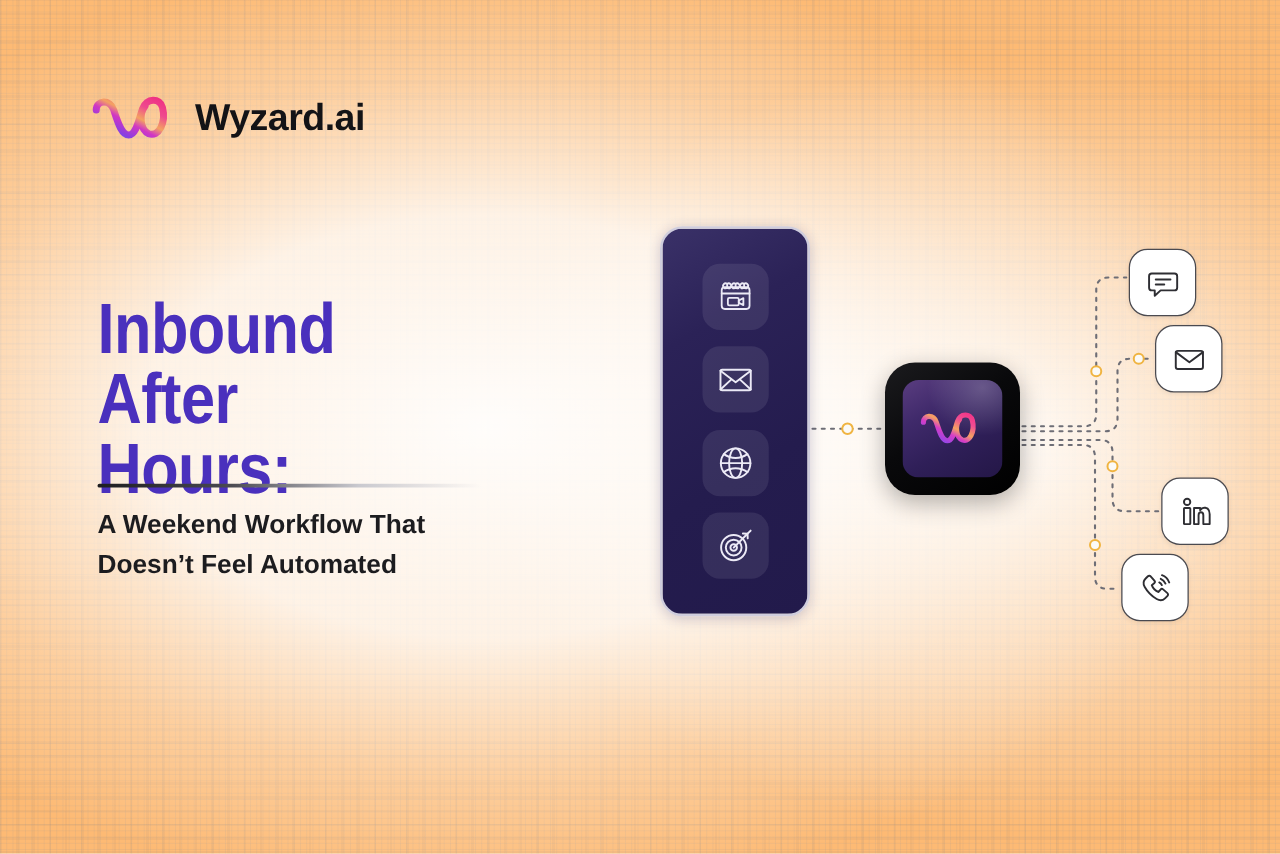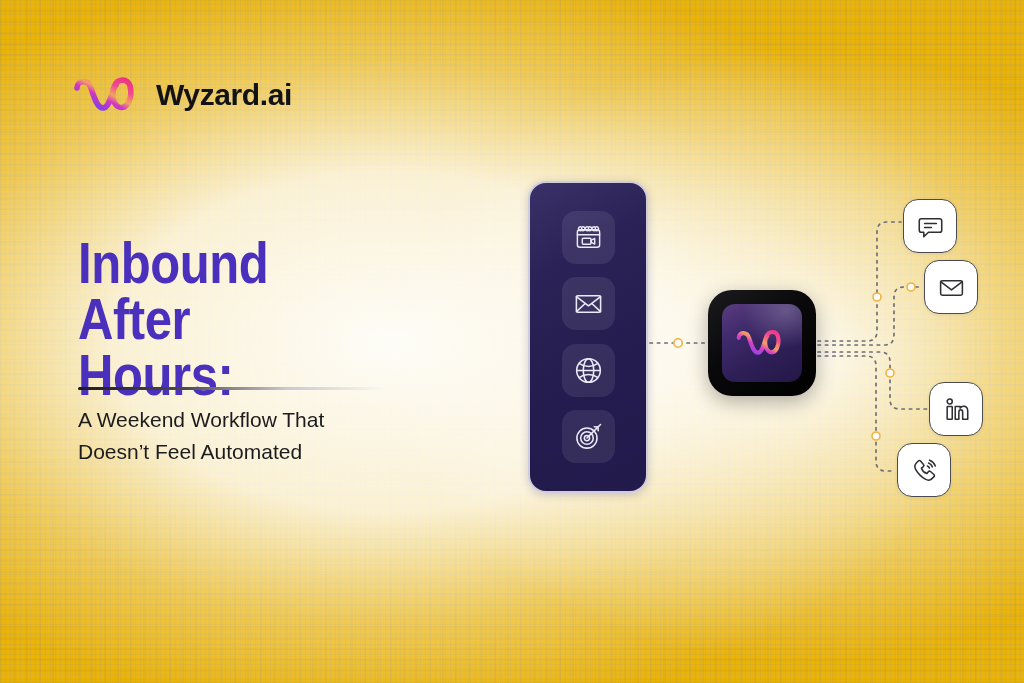--- a/index.html
+++ b/index.html
@@ -8,21 +8,21 @@
   html, body {
     width:1024px; height:683px;
     font-family:"Liberation Sans", sans-serif;
     background:#ffffff;
     overflow:hidden;
   }
 
   .canvas {
     position:relative;
     width:1024px; height:683px;
-    background:#eab308;
+    background:#fdba74;
     overflow:hidden;
   }
 
   
   .bg-texture {
     position:absolute; inset:0;
     background-image:
       repeating-linear-gradient(0deg,  rgba(150,150,155,0.16) 0 1px, transparent 1px 5px),
       repeating-linear-gradient(90deg, rgba(150,150,155,0.16) 0 1px, transparent 1px 5px);
     background-size:5px 5px, 5px 5px;
@@ -74,21 +74,21 @@
     position:absolute; left:78px; top:387px;
     width:307px; height:3px;
     background:linear-gradient(to right, #1d1d20 0%, #4b4b52 35%, #c9c9cf 68%, rgba(255,255,255,0) 100%);
     border-radius:2px;
   }
 
   .subhead {
     position:absolute; left:78px; top:404px;
     width:330px;
     font-size:21px; line-height:1.52;
-    color:#1c1c1f; font-weight:400;
+    color:#1c1c1f; font-weight:700;
     white-space:pre-line;
   }
 
   
   .source-panel {
     position:absolute; left:528px; top:181px;
     width:120px; height:312px;
     border-radius:18px;
     background:linear-gradient(150deg, #3a3168 0%, #2b2257 26%, #241c4e 62%, #221a4b 100%);
     border:2px solid #cfcddd;

